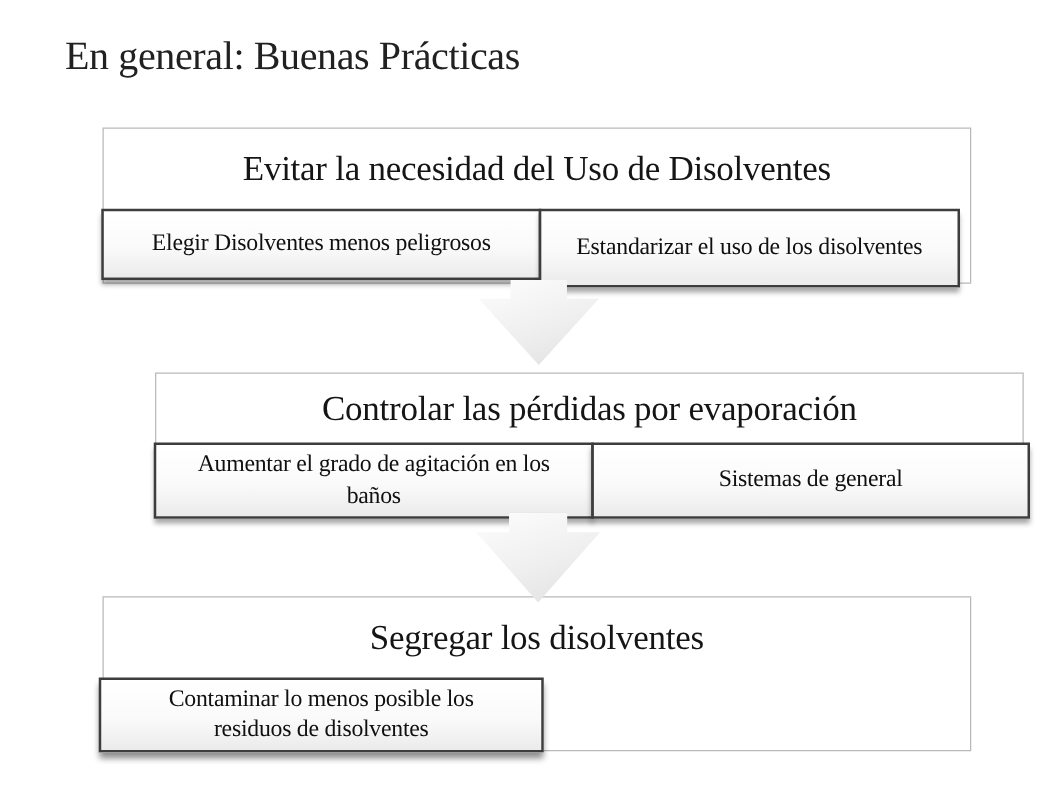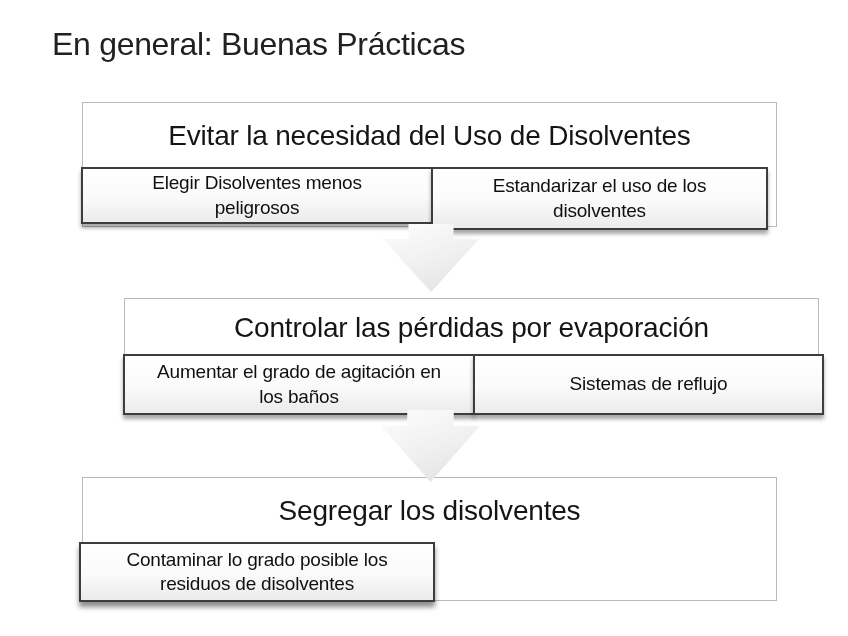--- a/index.html
+++ b/index.html
@@ -2,21 +2,21 @@
 <html><head>
 <meta charset="utf-8">
 <style>
   html, body { margin: 0; padding: 0; background: #ffffff; }
   .slide {
     position: relative;
     width: 848px;
     height: 636px;
     background: #ffffff;
     overflow: hidden;
-    font-family: Liberation Sans, sans-serif;
+    font-family: Liberation Serif, serif;
     color: #111111;
   }
   .page-title {
     position: absolute;
     left: 52px;
     top: 26px;
     font-size: 32px;
     letter-spacing: -0.3px;
     color: #212121;
     white-space: nowrap;
@@ -97,23 +97,23 @@
     <div class="block-header">Evitar la necesidad del Uso de Disolventes</div>
     <div class="cell cell-left">Elegir Disolventes  menos peligrosos</div>
     <div class="cell cell-right">Estandarizar el uso de los disolventes</div>
   </div>
 
   <div class="arrow arrow-1"></div>
 
   <div class="block block-2">
     <div class="block-header">Controlar las pérdidas por evaporación</div>
     <div class="cell cell-left">Aumentar el grado de agitación en los baños</div>
-    <div class="cell cell-right">Sistemas de reflujo</div>
+    <div class="cell cell-right">Sistemas de general</div>
   </div>
 
   <div class="arrow arrow-2"></div>
 
   <div class="block block-3">
     <div class="block-header">Segregar los disolventes</div>
-    <div class="cell cell-left">Contaminar  lo grado posible los residuos de disolventes</div>
+    <div class="cell cell-left">Contaminar  lo menos posible los residuos de disolventes</div>
   </div>
 
 </div>
 
 </body></html>

